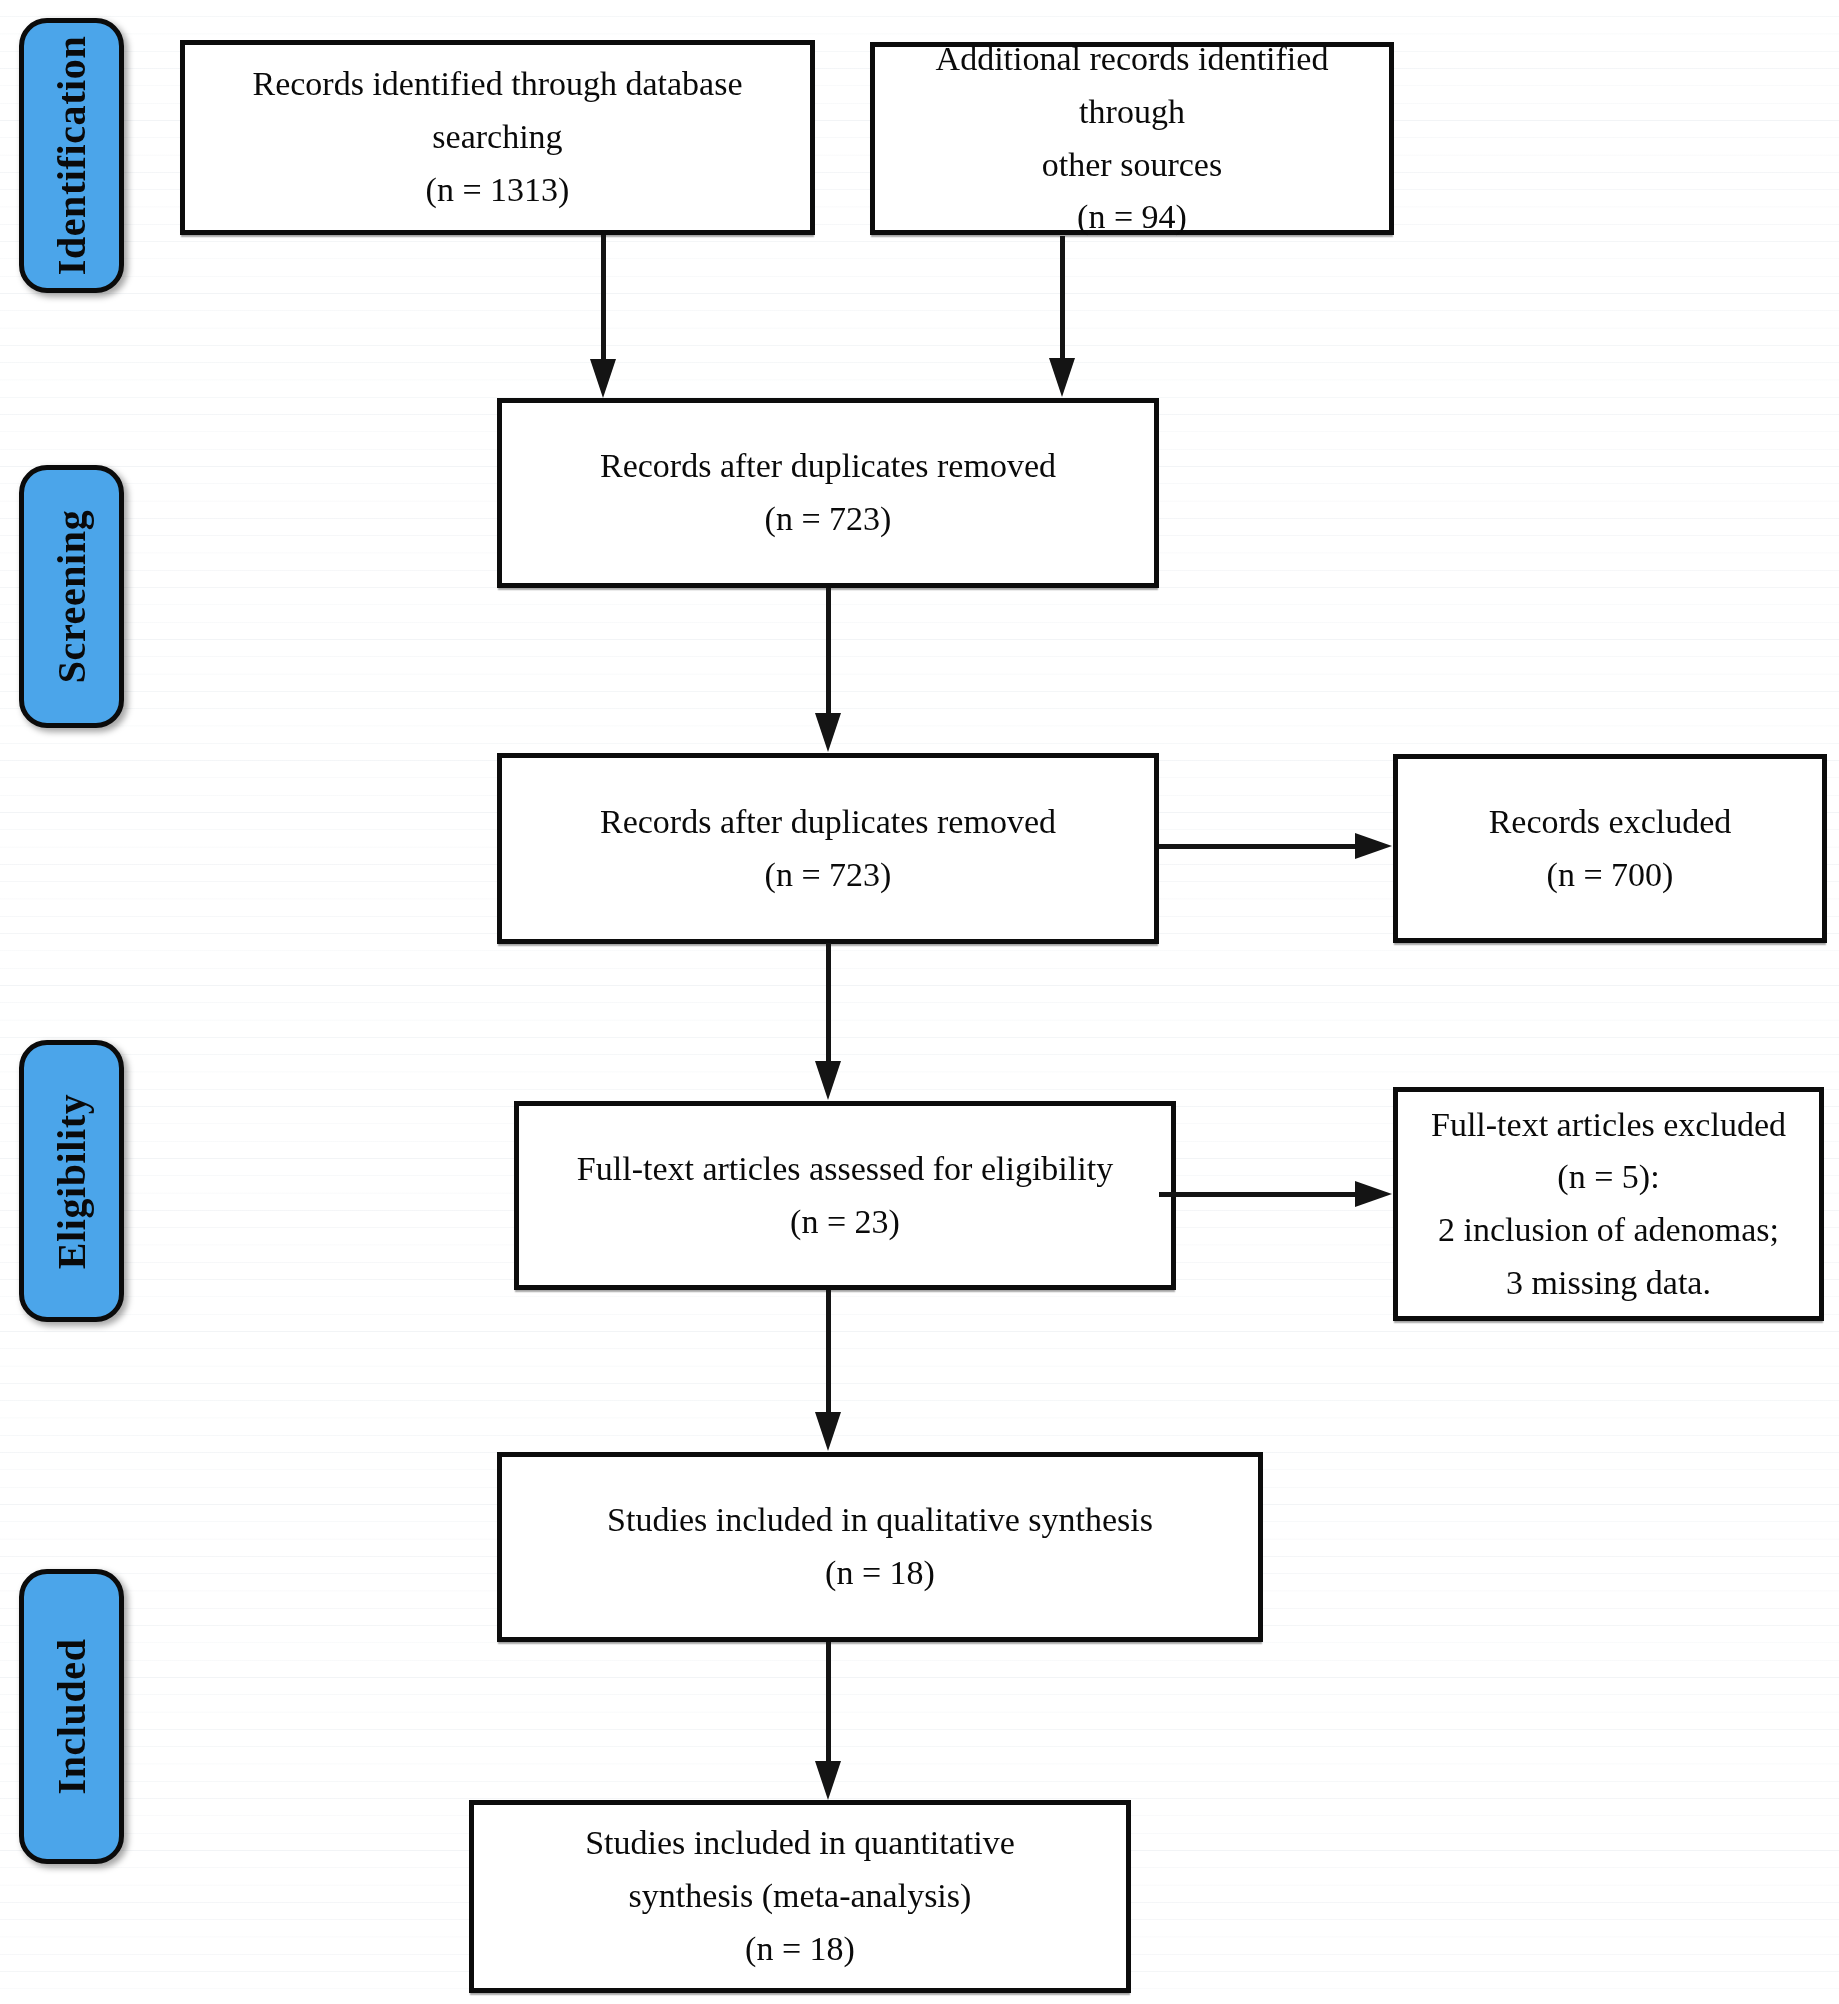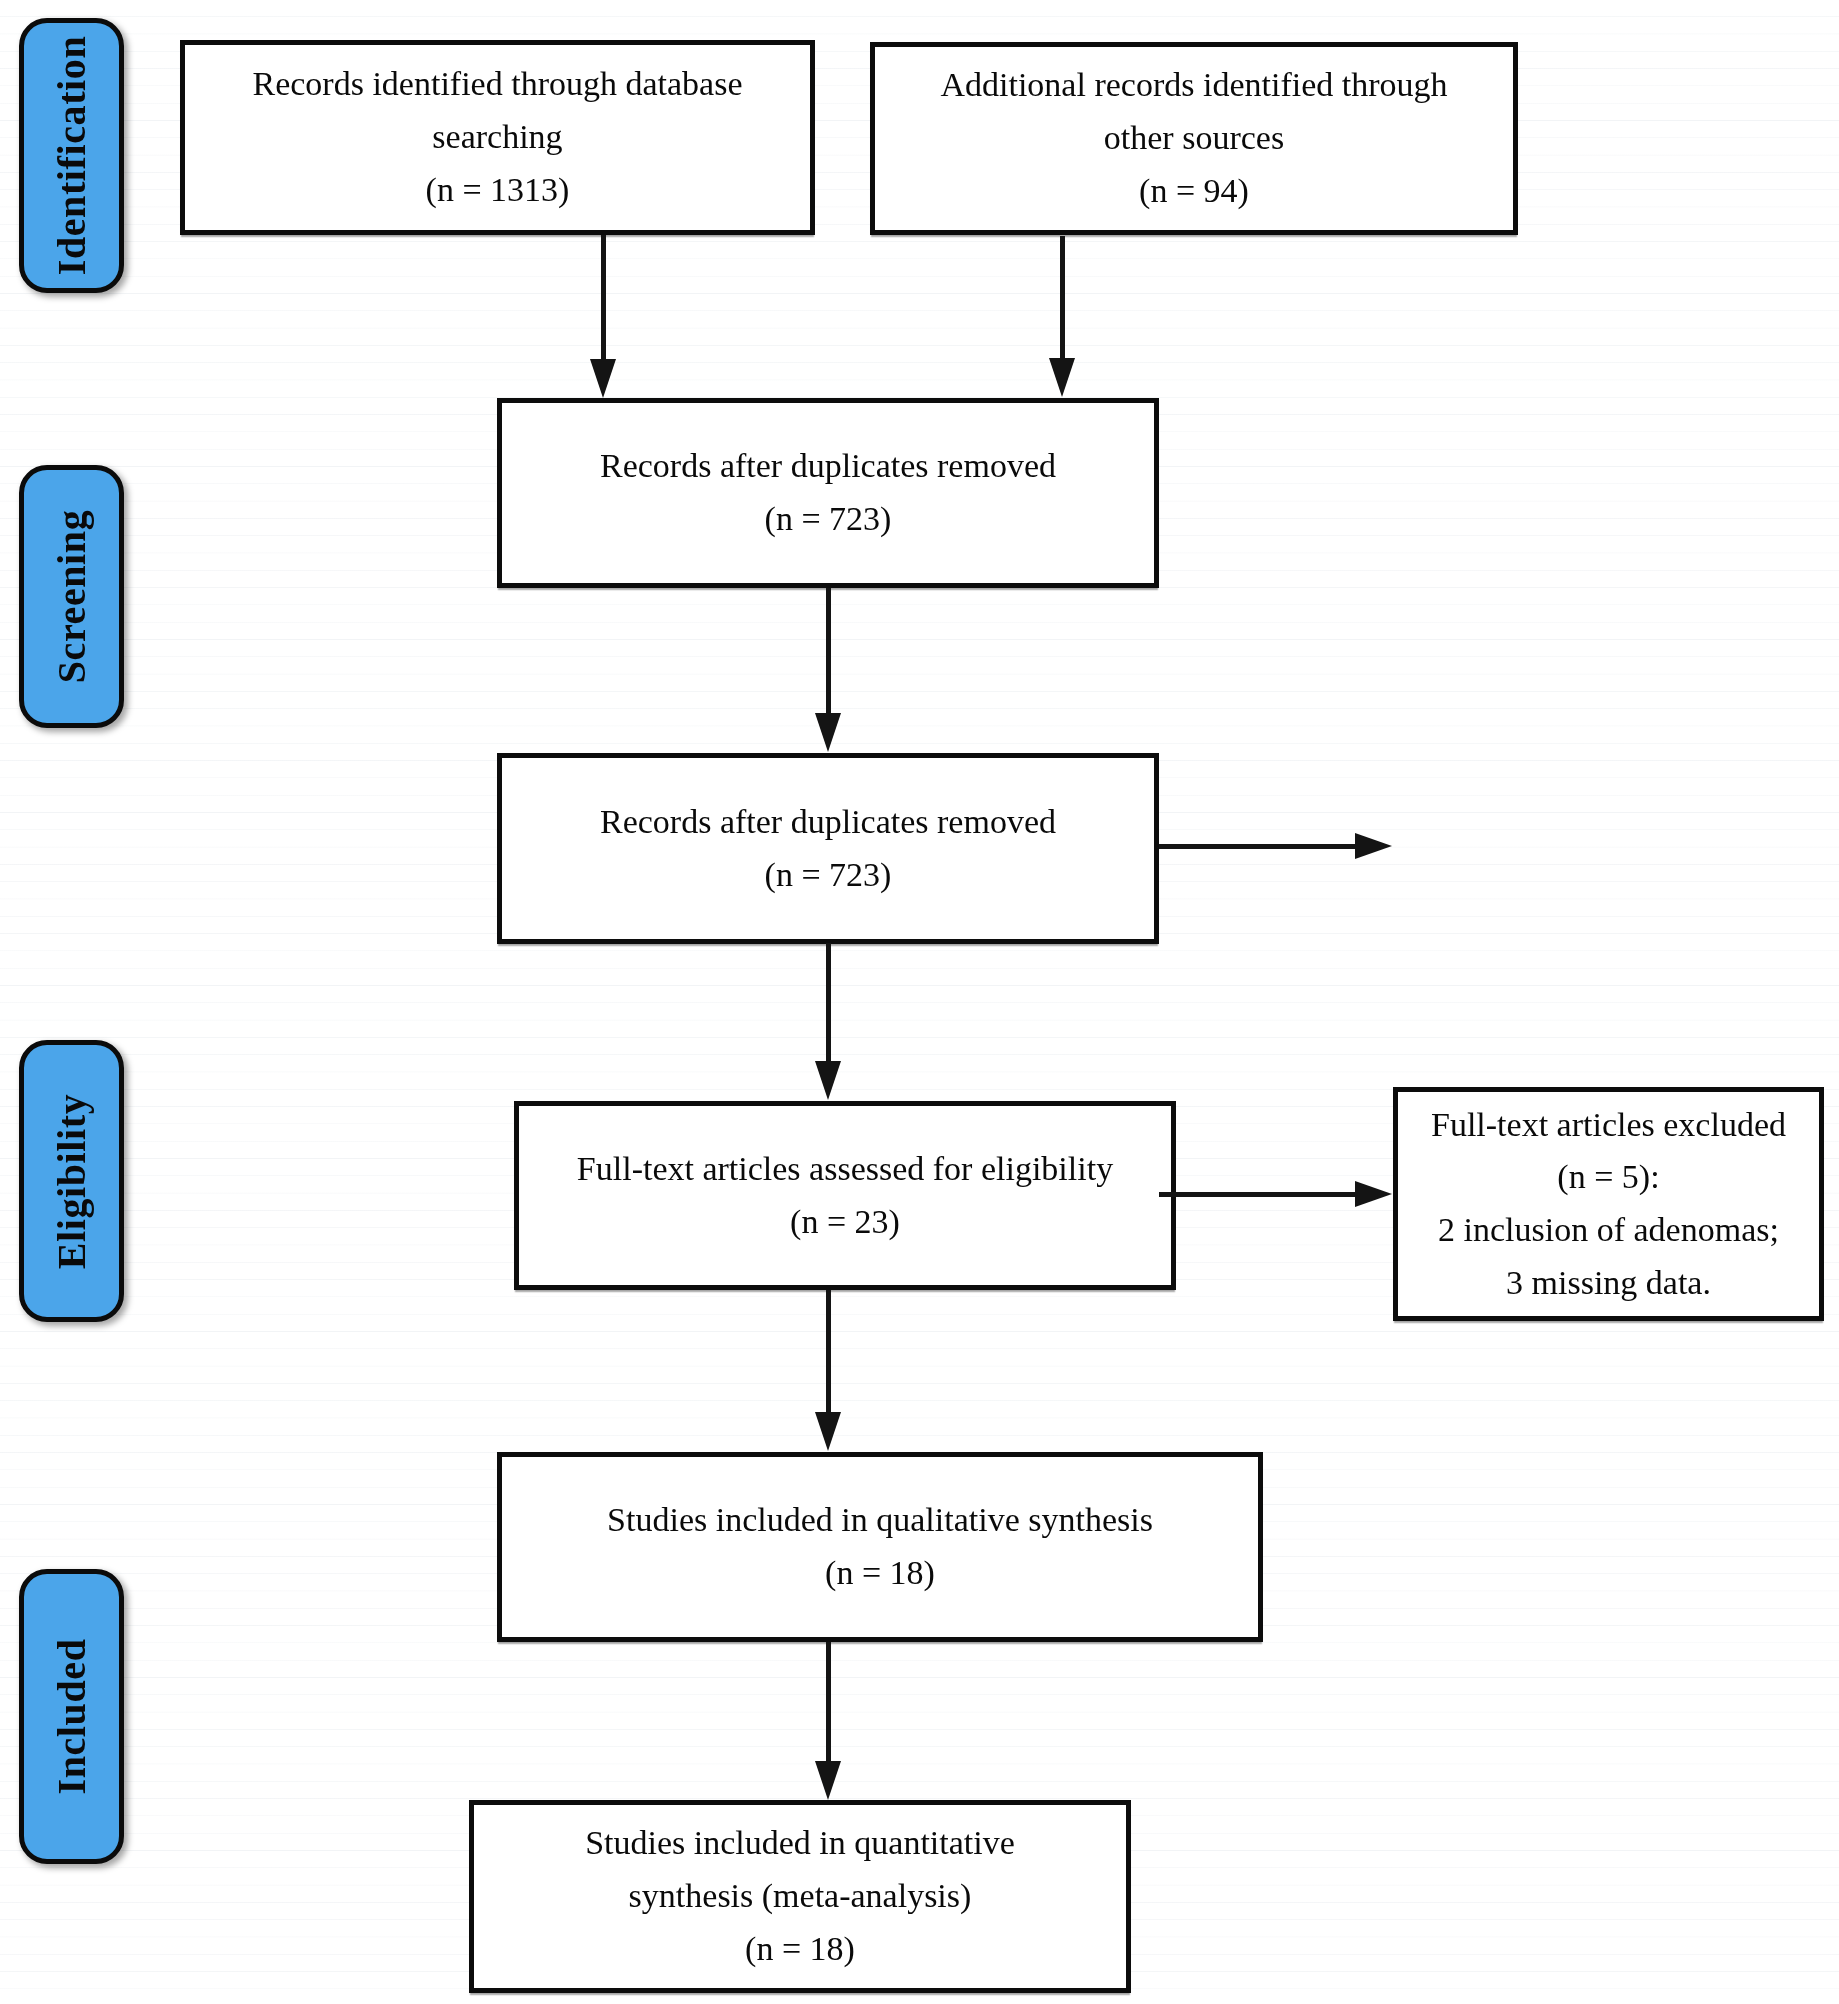--- a/index.html
+++ b/index.html
@@ -58,21 +58,21 @@
     display: flex;
     align-items: center;
     justify-content: center;
     text-align: center;
     white-space: pre-line;
     font-size: 34px;
     line-height: 1.55;
     padding: 0 22px;
   }
   #box-records-identified { left: 180px;  top: 40px;   width: 635px;  height: 195px; }
-  #box-additional-records { left: 870px; top: 42px;   width: 648px; height: 193px; }
+  #box-additional-records { left: 870px; top: 42px;   width: 524px; height: 193px; }
   #box-duplicates-1       { left: 497px;  top: 398px;  width: 662px; height: 190px; }
   #box-duplicates-2       { left: 497px;  top: 753px; width: 662px; height: 191px; }
   #box-records-excluded   { left: 1393px; top: 754px; width: 434px;  height: 189px; }
   #box-fulltext-assessed  { left: 514px;  top: 1101px; width: 662px; height: 189px; }
   #box-fulltext-excluded  { left: 1393px; top: 1087px; width: 431px;  height: 234px; }
   #box-qualitative        { left: 497px;  top: 1452px; width: 766px; height: 190px; }
   #box-quantitative       { left: 469px;  top: 1800px; width: 662px; height: 193px; }
 
   
   .varrow {
@@ -137,20 +137,22 @@
   <div class="fbox" id="box-records-identified">Records identified through database
 searching
 (n = 1313)</div>
   <div class="fbox" id="box-additional-records">Additional records identified through
 other sources
 (n = 94)</div>
   <div class="fbox" id="box-duplicates-1">Records after duplicates removed
 (n = 723)</div>
   <div class="fbox" id="box-duplicates-2">Records after duplicates removed
 (n = 723)</div>
+  <div class="fbox" id="box-records-excluded">Records excluded
+(n = 700)</div>
   <div class="fbox" id="box-fulltext-assessed">Full-text articles assessed for eligibility
 (n = 23)</div>
   <div class="fbox" id="box-fulltext-excluded">Full-text articles excluded
 (n = 5):
 2 inclusion of adenomas;
 3 missing data.</div>
   <div class="fbox" id="box-qualitative">Studies included in qualitative synthesis
 (n = 18)</div>
   <div class="fbox" id="box-quantitative">Studies included in quantitative
 synthesis (meta-analysis)

